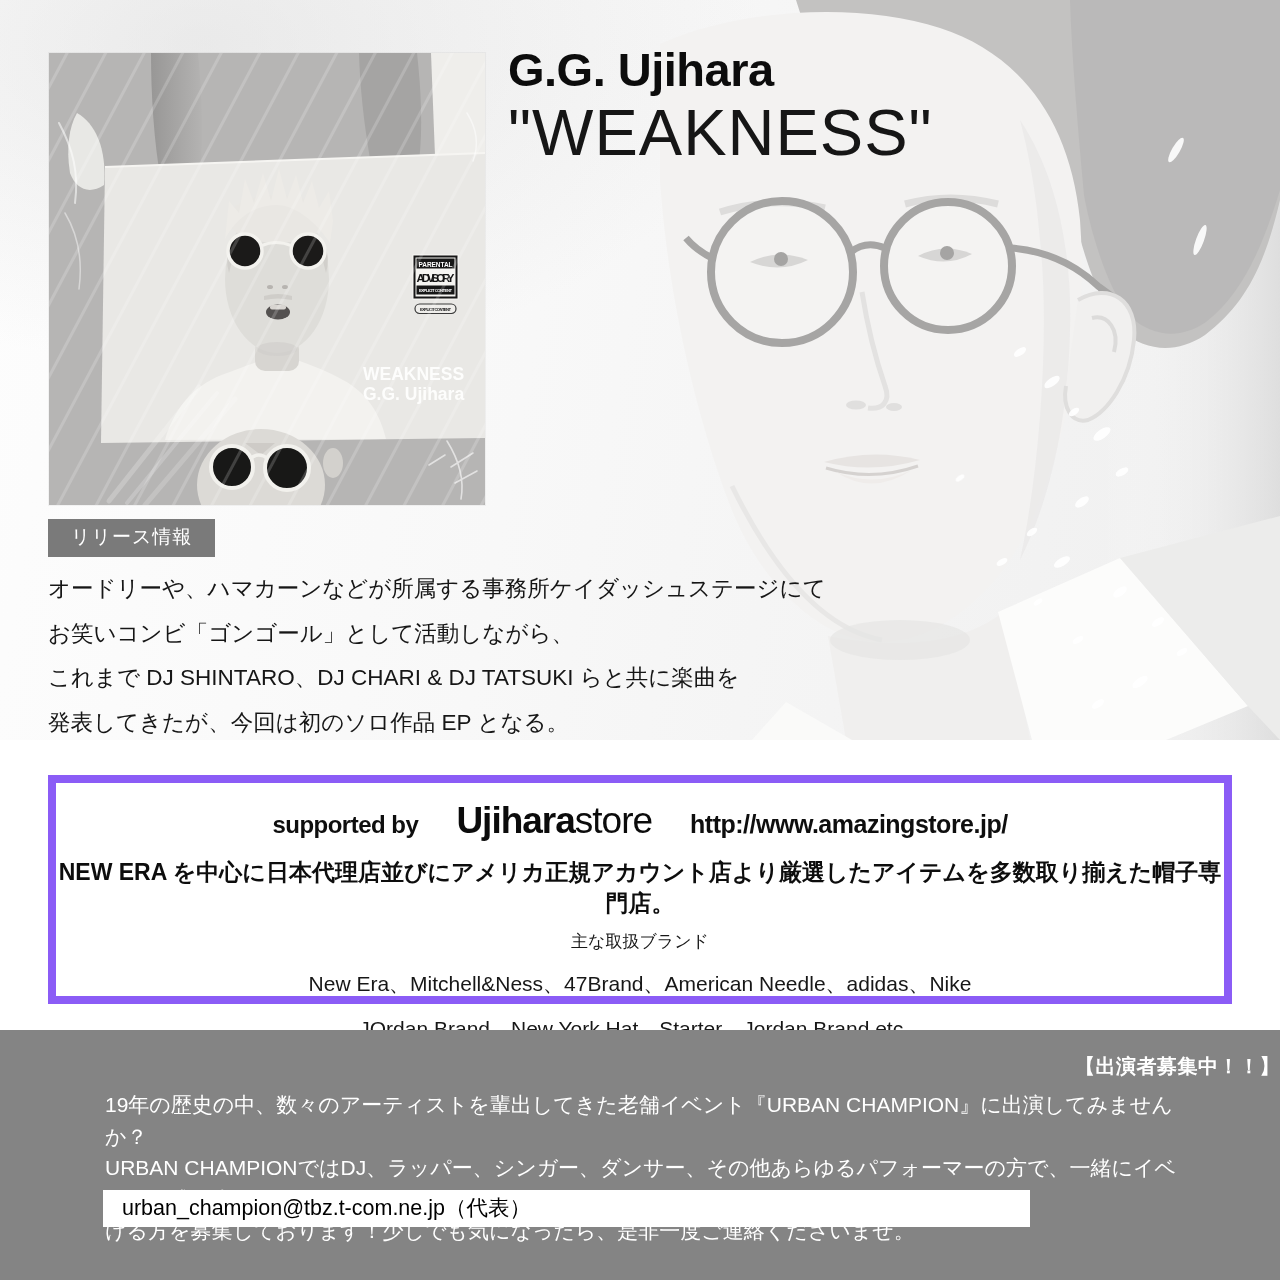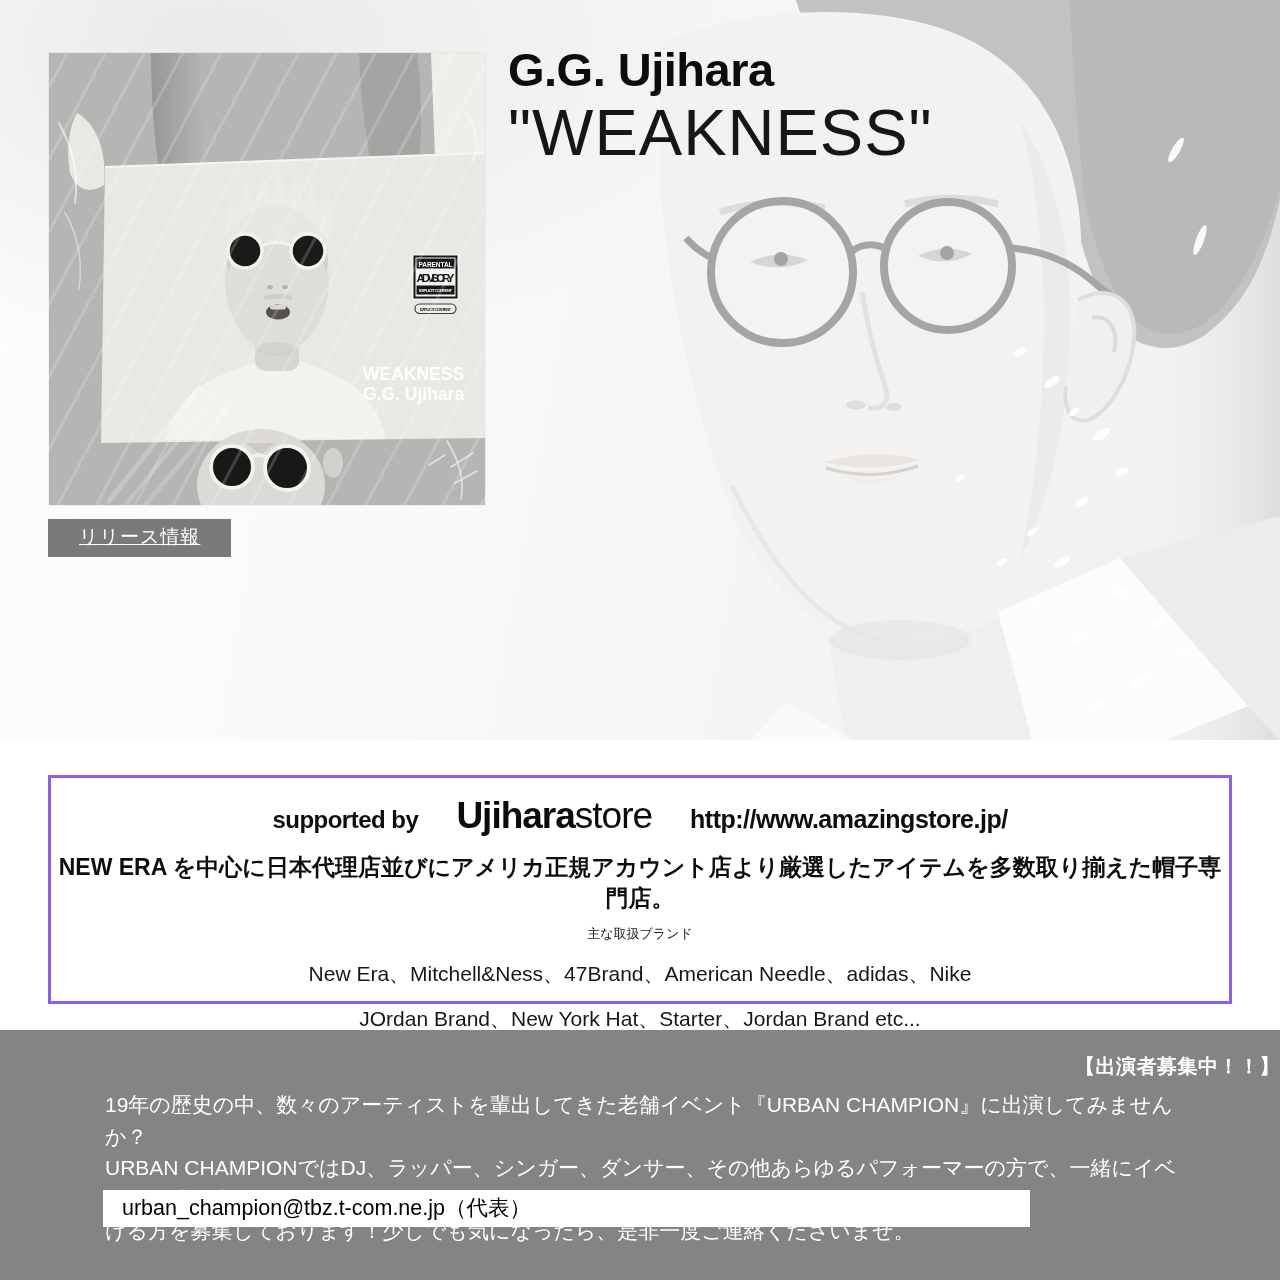--- a/index.html
+++ b/index.html
@@ -19,34 +19,34 @@
          background:repeating-linear-gradient(118deg,rgba(255,255,255,0) 0 14px,
            rgba(255,255,255,.18) 15px 17px,rgba(255,255,255,0) 18px 34px);}
   
   .title-block{position:absolute;left:508px;top:42px;}
   .artist{font-size:47px;font-weight:800;letter-spacing:-.5px;color:#0c0c0c;margin:0;}
   .album{font-size:65px;font-weight:200;letter-spacing:1px;color:#161616;margin:2px 0 0 0;line-height:1.05;}
   .tracklist{list-style:none;margin:26px 0 0 2px;padding:0;font-size:23px;color:#1c1c1c;}
   .tracklist li{margin-bottom:15px;}
   
   .release-label{position:absolute;left:48px;top:519px;background:#7a7a7a;color:#fff;
-        font-size:19px;padding:5px 31px 7px;letter-spacing:1px;text-decoration:underline;}
+        font-size:19px;padding:5px 23px 7px;letter-spacing:1px;}
   .release-text{position:absolute;left:48px;top:567px;font-size:22.5px;line-height:44.5px;color:#161616;}
   
   .store-box{position:absolute;left:48px;top:775px;width:1184px;height:229px;box-sizing:border-box;
-        background:#fff;border:3px solid #8b5cf6;text-align:center;}
+        background:#fff;border:8px solid #8b5cf6;text-align:center;}
   .store-head{margin-top:17px;display:flex;justify-content:center;align-items:baseline;gap:38px;}
   .supported{font-size:24px;font-weight:600;letter-spacing:-.5px;color:#0e0e0e;}
   .store-logo{font-size:37px;letter-spacing:-1px;color:#0b0b0b;}
   .store-logo .bold{font-weight:800;}
   .store-logo .light{font-weight:300;}
   .store-url{font-size:25px;font-weight:600;letter-spacing:-.5px;color:#0e0e0e;text-decoration:none;}
   .desc1{font-size:23px;font-weight:700;margin-top:15px;color:#0d0d0d;}
   .desc2{font-size:23px;font-weight:700;margin-top:11px;color:#0d0d0d;}
-  .brands-header{font-size:13px;margin-top:11px;color:#171717;}
+  .brands-header{font-size:17px;margin-top:11px;color:#171717;}
   .brands{font-size:21px;margin-top:17px;color:#171717;}
   
   .recruit{position:absolute;left:0;top:1030px;width:1280px;height:250px;background:#848484;color:#fff;}
   .recruit-heading{text-align:right;font-weight:700;font-size:20px;padding-top:23px;letter-spacing:.5px;}
   .recruit-lines{margin:9px 0 0 105px;width:1075px;font-size:21px;line-height:31.5px;}
   .email-bar{position:absolute;left:103px;top:160px;width:908px;height:37px;background:#fff;
         color:#000;text-align:left;font-size:21.5px;line-height:37px;padding-left:19px;}
 </style>
 </head>
 <body>
@@ -223,20 +223,26 @@
         </g>
       </svg>
     </div>
 
     <div class="title-block">
       <h1 class="artist">G.G. Ujihara</h1>
       <h2 class="album">"WEAKNESS"</h2>
     </div>
 
     <div class="release-label">リリース情報</div>
+    <div class="release-text">
+      <div>オードリーや、ハマカーンなどが所属する事務所ケイダッシュステージにて</div>
+      <div>お笑いコンビ「ゴンゴール」として活動しながら、</div>
+      <div>これまで DJ SHINTARO、DJ CHARI &amp; DJ TATSUKI らと共に楽曲を</div>
+      <div>発表してきたが、今回は初のソロ作品 EP となる。</div>
+    </div>
   </section>
 
   <section class="store-box">
     <div class="store-head">
       <span class="supported">supported by</span>
       <span class="store-logo"><span class="bold">Ujihara</span><span class="light">store</span></span>
       <a class="store-url" href="#">http://www.amazingstore.jp/</a>
     </div>
     <div class="desc1">NEW ERA を中心に日本代理店並びにアメリカ正規アカウント店より厳選したアイテムを多数取り揃えた帽子専門店。</div>
     <div class="brands-header">主な取扱ブランド</div>

